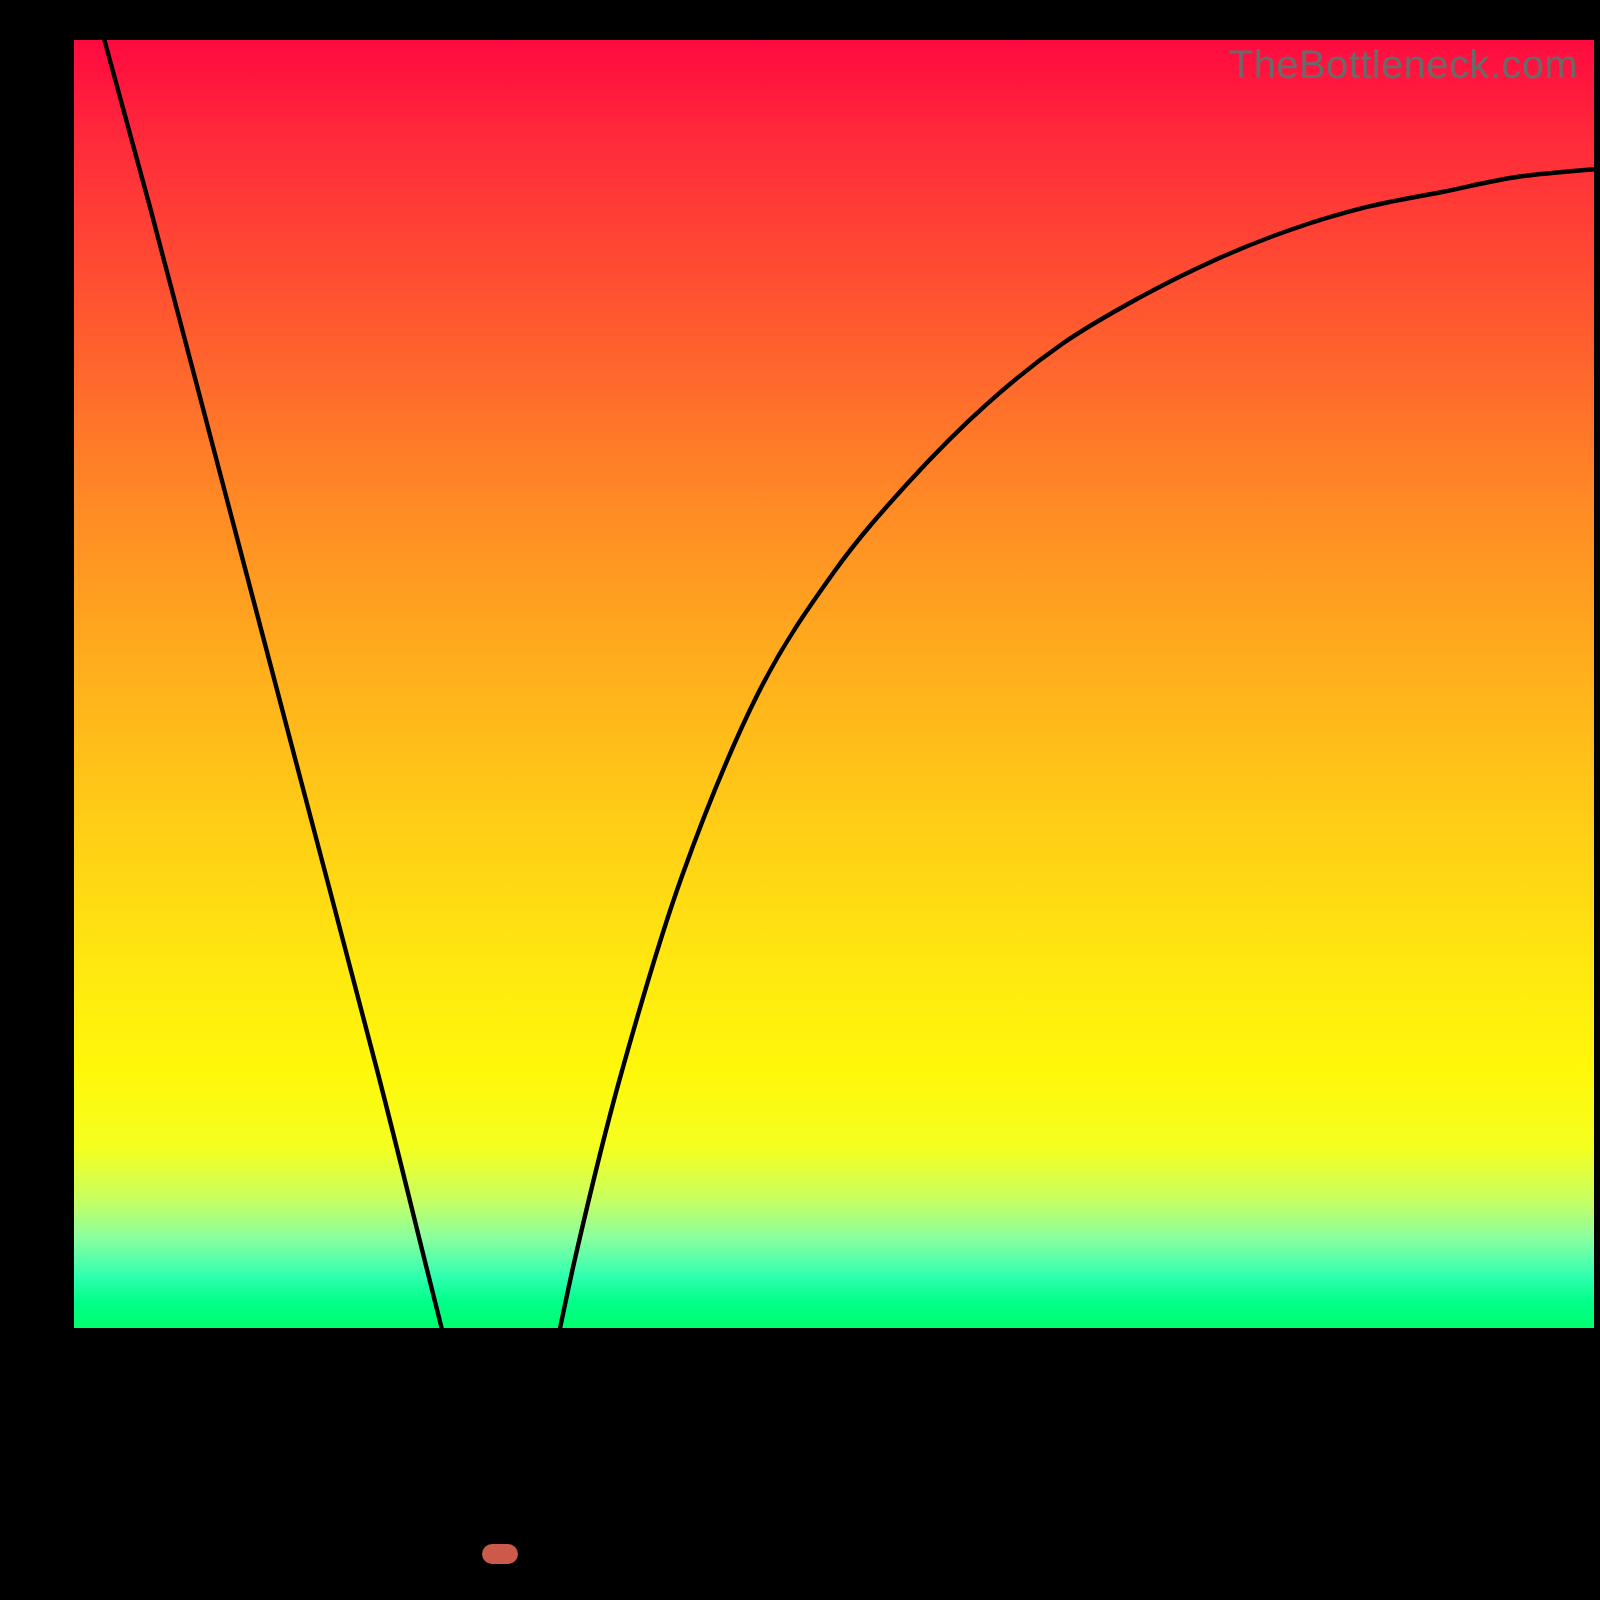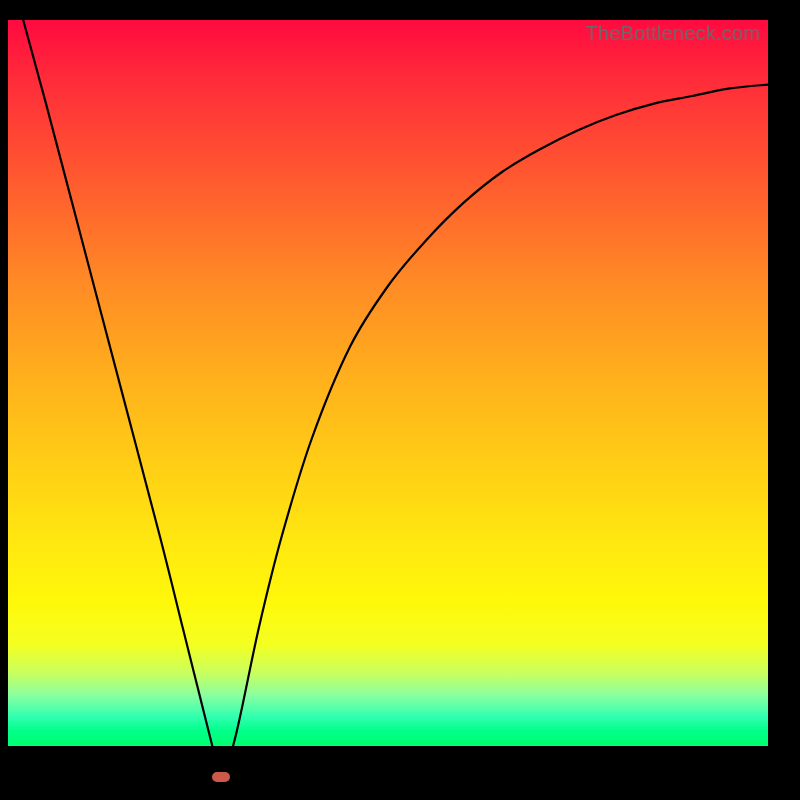--- a/index.html
+++ b/index.html
@@ -5,24 +5,24 @@
   html, body {
     margin: 0;
     padding: 0;
     width: 800px;
     height: 800px;
     background: #000000;
     overflow: hidden;
   }
   .frame {
     position: absolute;
-    left: 8px;
+    left: 37px;
     top: 20px;
     width: 760px;
-    height: 726px;
+    height: 644px;
     background: linear-gradient(to bottom,
       #ff0a40 0%,
       #ff2b3a 8%,
       #ff5a2f 22%,
       #ff8a25 36%,
       #ffb21c 50%,
       #ffd015 62%,
       #ffe810 72%,
       #fff80a 80%,
       #f4ff20 86%,

